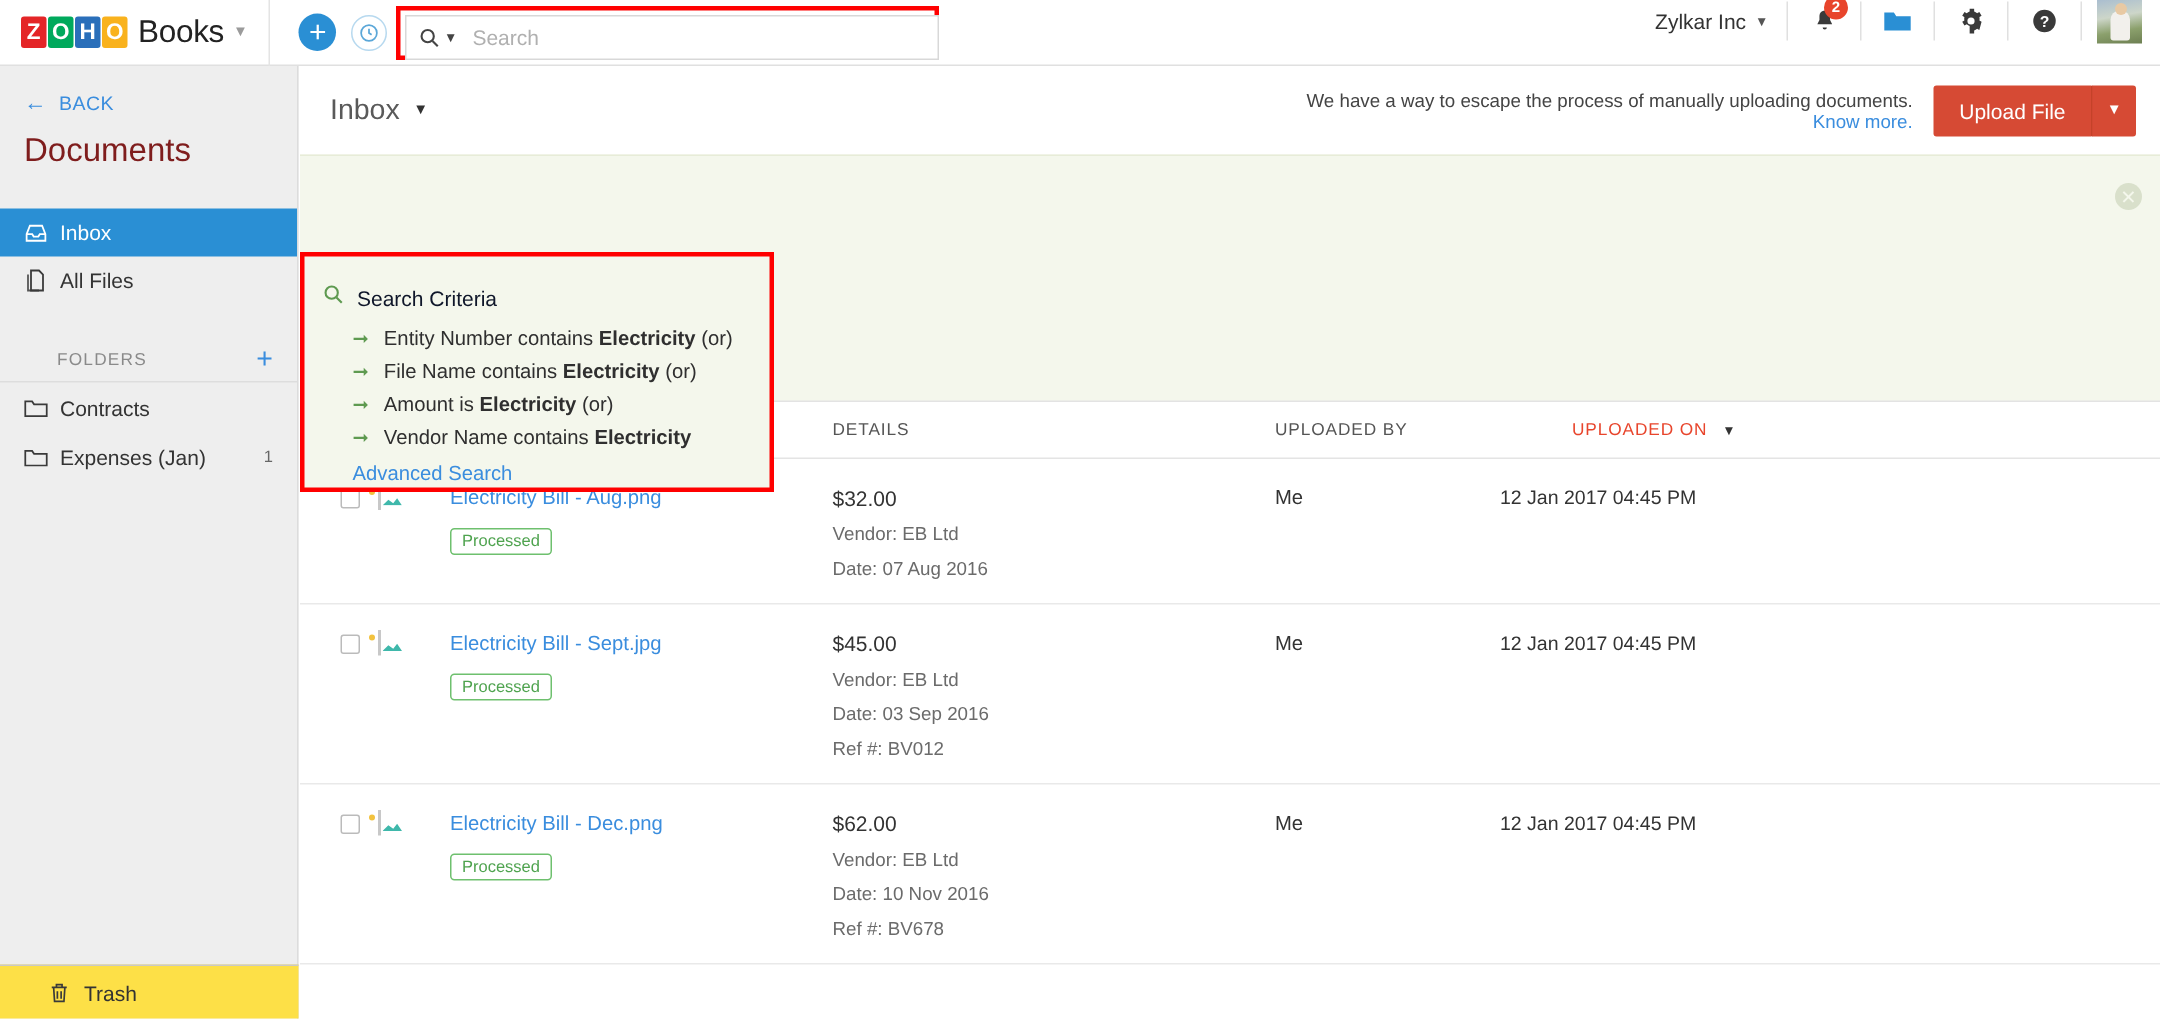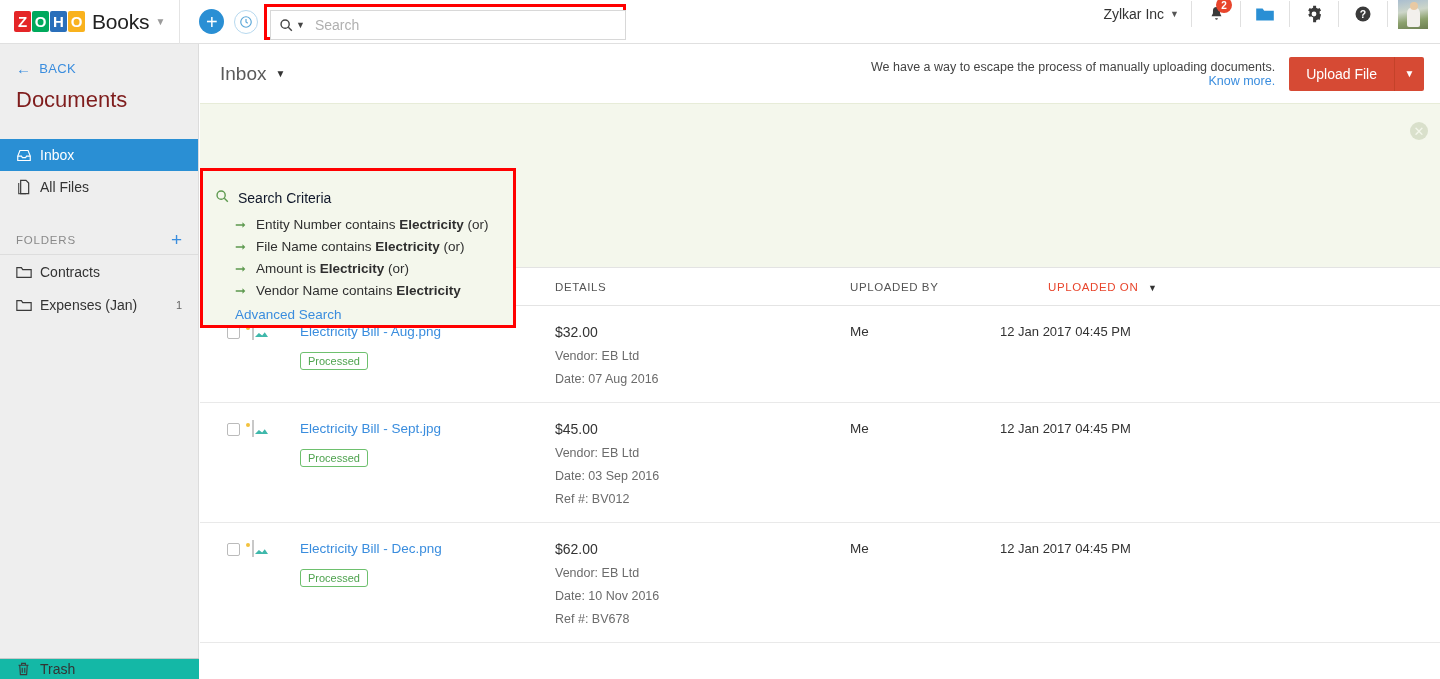--- a/index.html
+++ b/index.html
@@ -143,32 +143,32 @@
     cursor: pointer;
   }
   .nav-item.active { background: #2a8fd4; color: #ffffff; }
   .nav-ico { width: 24px; display: flex; align-items: center; }
   .folders-head {
     margin-top: 22px; height: 30px;
     display: flex; align-items: center; justify-content: space-between;
     padding: 0 16px; border-bottom: 1px solid #dddddd;
   }
   .folders-label {
-    font-size: 11.5px; color: #8a8a8a; letter-spacing: 0.8px;
+    font-size: 11.5px; color: #8a8a8a; letter-spacing: 0.8px; margin-left: 22px;
   }
   .folders-plus { color: #3a8dde; font-size: 19px; cursor: pointer; line-height: 1; }
   .folder-item {
     height: 33px; display: flex; align-items: center;
     padding: 0 16px; font-size: 14px; color: #333; cursor: pointer;
   }
   .folder-count { margin-left: auto; font-size: 11px; color: #666; }
   .trash-item {
     position: absolute; bottom: 0; left: 0; width: 199px;
-    height: 21px; background: #14b8a6;
-    display: flex; align-items: center; padding-left: 16px;
+    height: 36px; background: #fde047;
+    display: flex; align-items: center; padding-left: 32px;
     font-size: 14px; color: #333; border-top: 1px solid #c9c9c9;
     cursor: pointer;
   }
 
   
   .main {
     position: absolute; left: 200px; top: 44px;
     width: 1240px; height: 635px; background: #fff;
   }
   .main-head {

